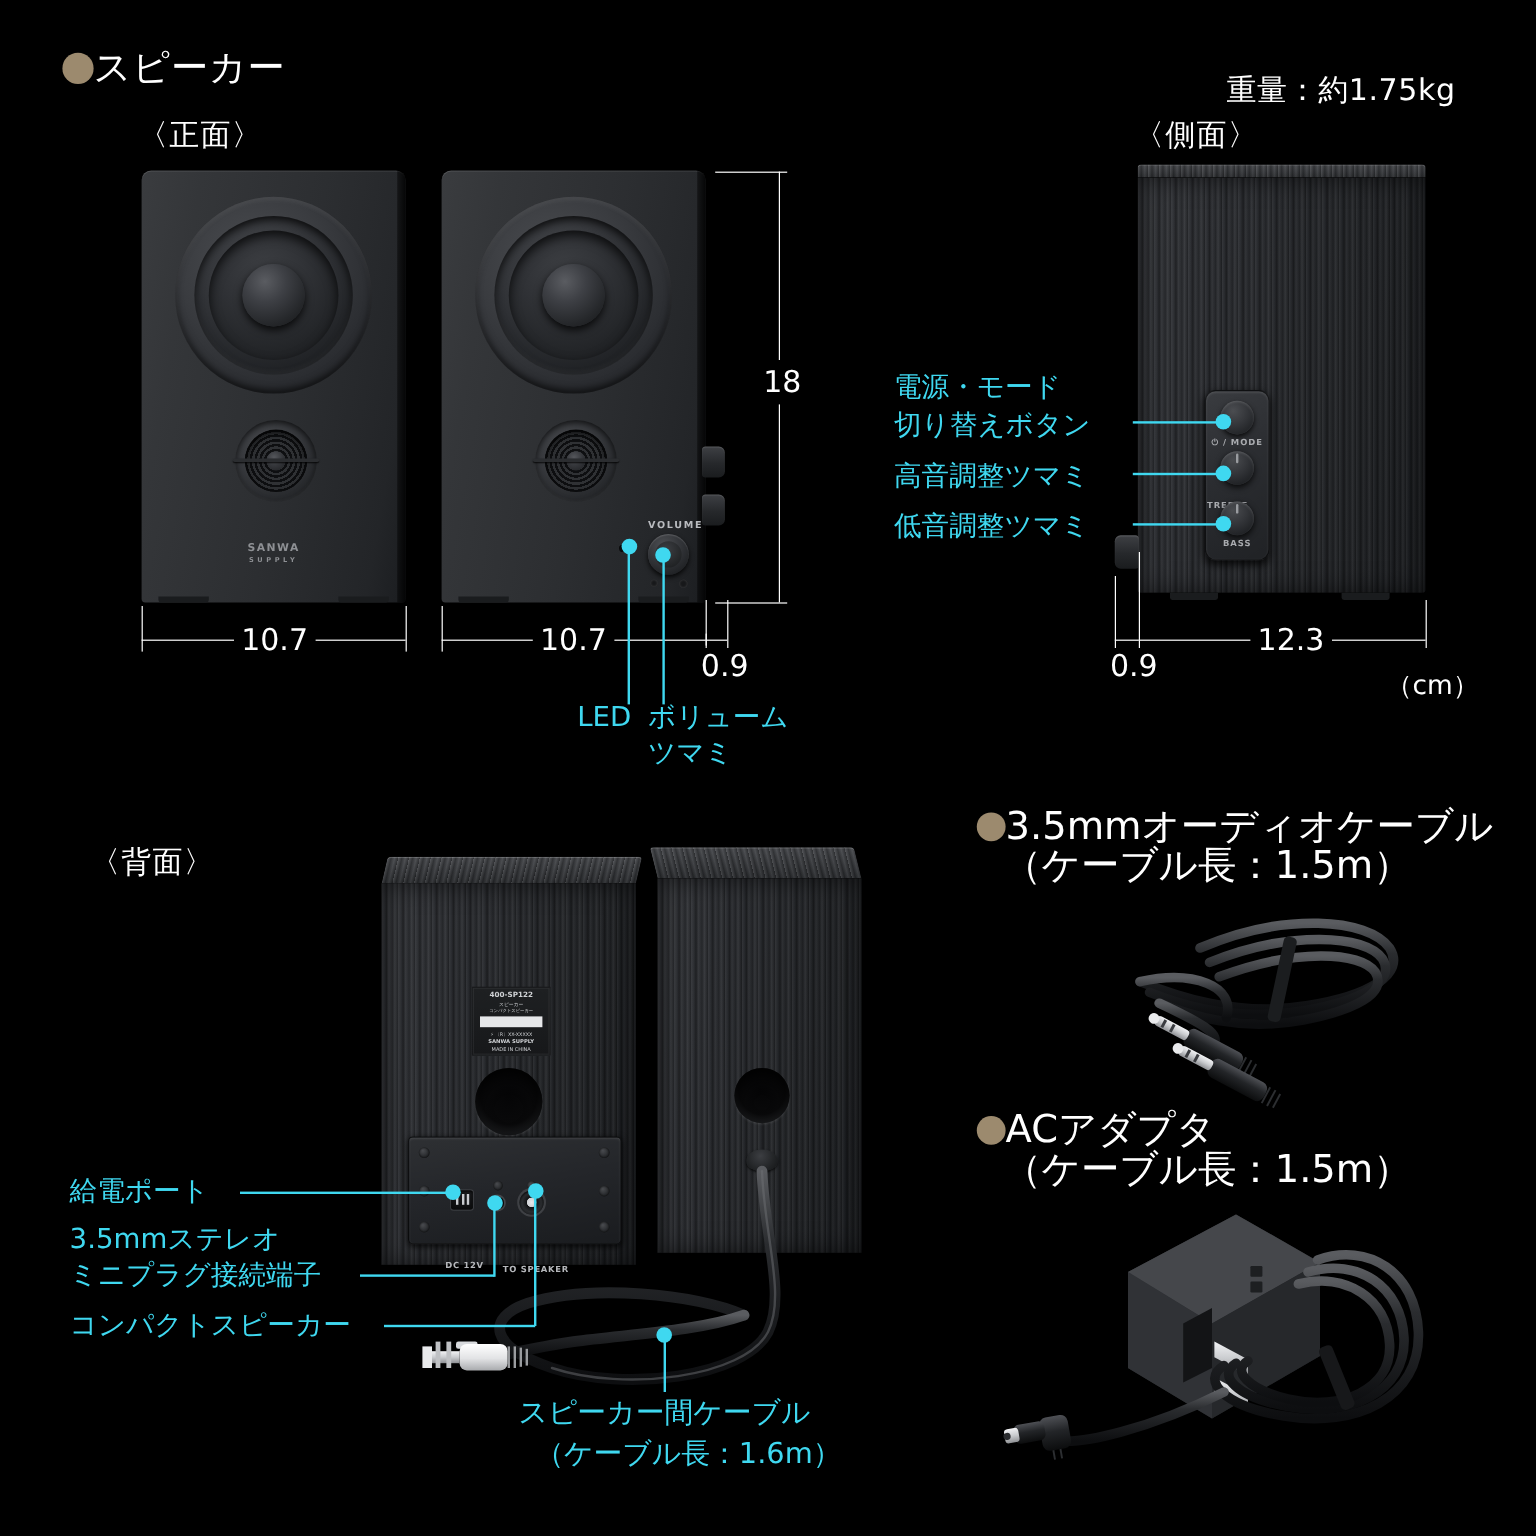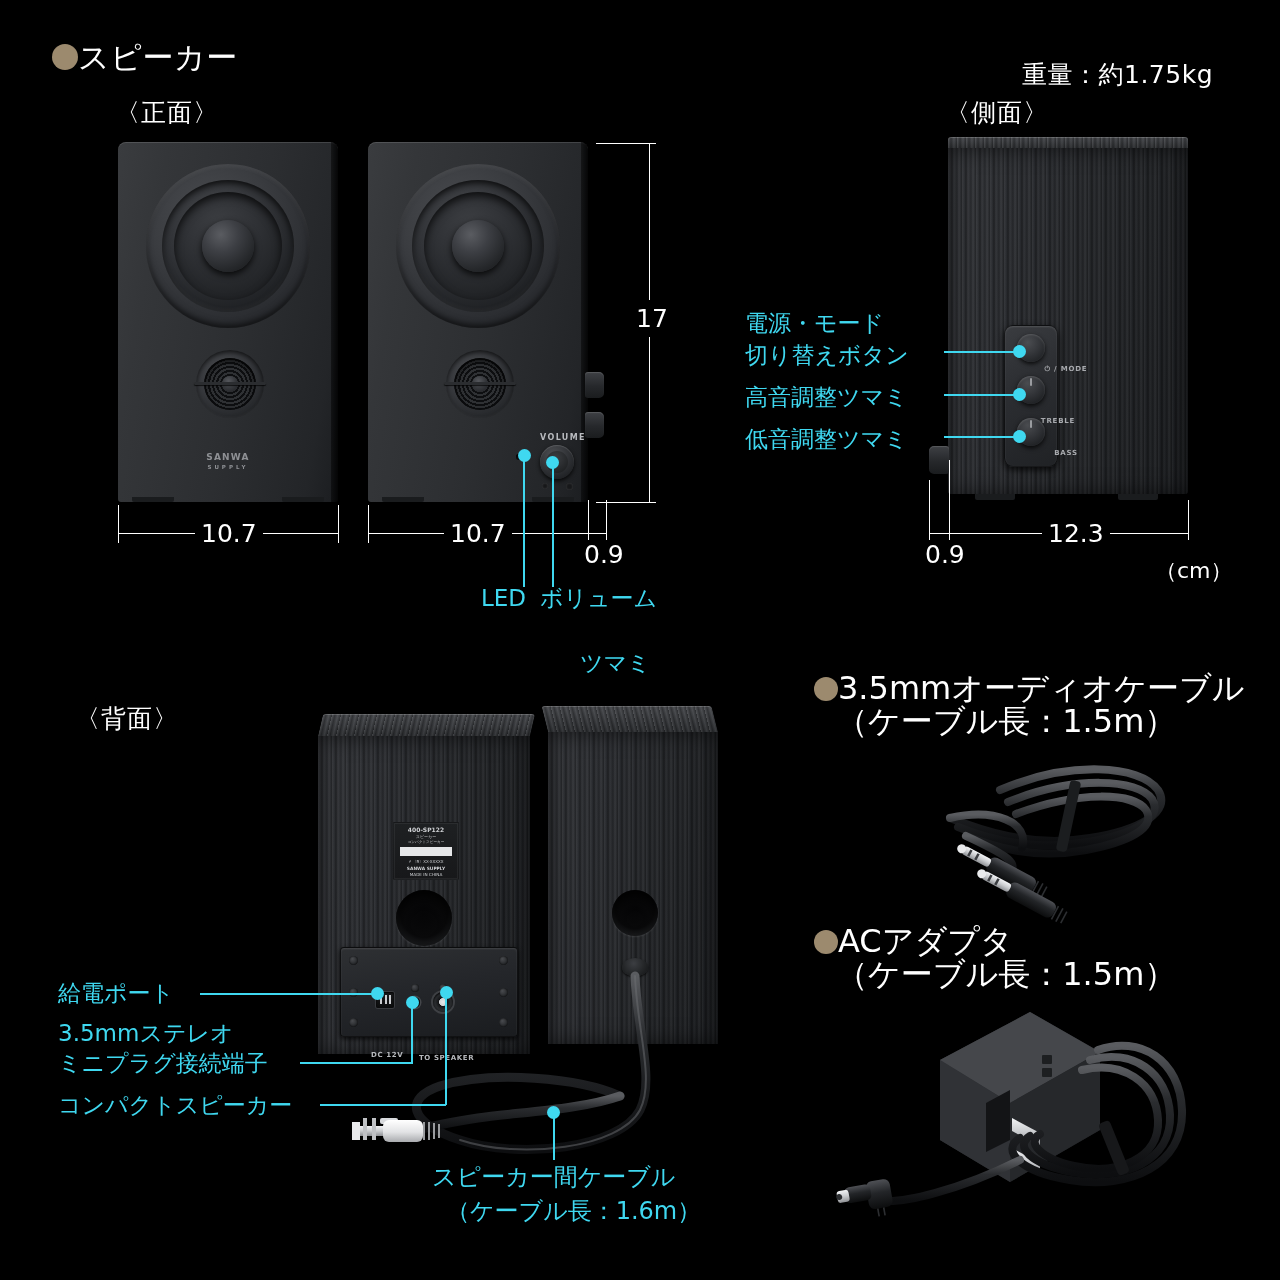--- a/index.html
+++ b/index.html
@@ -98,21 +98,21 @@
         box-shadow:inset 0 1px 2px rgba(255,255,255,.14), 0 3px 7px rgba(0,0,0,.8);
         border:1px solid rgba(0,0,0,.55);}
   .ctrl-btn{position:absolute;border-radius:50%;
         background:radial-gradient(circle at 38% 30%,#4b4d51 0%,#34363a 45%,#212326 80%,#151618 100%);
         box-shadow:inset 0 1px 2px rgba(255,255,255,.16), 0 2px 4px rgba(0,0,0,.8);}
   .ctrl-knob{position:absolute;border-radius:50%;
         background:radial-gradient(circle at 38% 26%,#4a4c50 0%,#323438 45%,#1f2124 80%,#131416 100%);
         box-shadow:inset 0 1px 2px rgba(255,255,255,.16), 0 2px 5px rgba(0,0,0,.85);}
   .knob-mark{position:absolute;width:2px;background:#9a9ca0;border-radius:1px;}
   .ctrl-txt{position:absolute;color:#a9abaf;font-size:7px;letter-spacing:.8px;
-        font-weight:bold;text-align:center;white-space:nowrap;margin-left:35px;}
+        font-weight:bold;text-align:center;white-space:nowrap;}
 
   
   .rear-plate{position:absolute;border-radius:4px;
         background:linear-gradient(170deg,#2e3033 0%,#24262a 45%,#1a1c1f 100%);
         box-shadow:inset 0 1px 2px rgba(255,255,255,.12), 0 2px 5px rgba(0,0,0,.8);
         border:1px solid rgba(0,0,0,.6);}
   .screw{position:absolute;border-radius:50%;
         background:radial-gradient(circle at 36% 30%,#4a4c50,#2a2c2f 60%,#18191b);
         box-shadow:inset 0 0 2px rgba(0,0,0,.9);}
   .port-dc{position:absolute;border-radius:2px;
@@ -211,29 +211,29 @@
 <div class="dnum" style="left:444px;top:519px;">10.7</div>
 
 <div class="dline-v" style="left:606px;top:500px;height:50px;"></div>
 <div class="dline-h" style="left:588px;top:533px;width:18px;"></div>
 <div class="dline-v" style="left:588px;top:528px;height:10px;"></div>
 <div class="dnum" style="left:578px;top:540px;">0.9</div>
 
 <div class="dline-h" style="left:596px;top:143px;width:60px;"></div>
 <div class="dline-h" style="left:596px;top:502px;width:60px;"></div>
 <div class="dline-v" style="left:649px;top:143px;height:359px;"></div>
-<div class="dnum-v" style="left:636px;top:300px;">17</div>
+<div class="dnum-v" style="left:636px;top:300px;">18</div>
 
 <div class="lead-v" style="left:523px;top:455px;height:132px;"></div>
 <div class="cdot" style="left:518px;top:449px;"></div>
 <div class="lead-v" style="left:552px;top:462px;height:125px;"></div>
 <div class="cdot" style="left:546px;top:456px;"></div>
 <div class="clabel" style="left:481px;top:583px;">LED</div>
 <div class="clabel" style="left:540px;top:583px;">ボリューム</div>
-<div class="clabel" style="left:540px;top:648px;margin-left:40px;">ツマミ</div>
+<div class="clabel" style="left:540px;top:613px;">ツマミ</div>
 
 <div class="wood-top" style="left:948px;top:137px;width:240px;height:11px;border-radius:3px 3px 0 0;"></div>
 <div class="wood" style="left:948px;top:148px;width:240px;height:346px;border-radius:0 0 3px 3px;"></div>
 <div class="foot" style="left:975px;top:494px;width:40px;height:6px;"></div>
 <div class="foot" style="left:1118px;top:494px;width:40px;height:6px;"></div>
 
 <div class="knob-side" style="left:929px;top:446px;width:20px;height:28px;border-radius:5px 3px 3px 5px;"></div>
 
 <div class="ctrl-pad" style="left:1004px;top:325px;width:52px;height:140px;">
   <div class="ctrl-btn" style="left:12px;top:8px;width:28px;height:28px;"></div>

